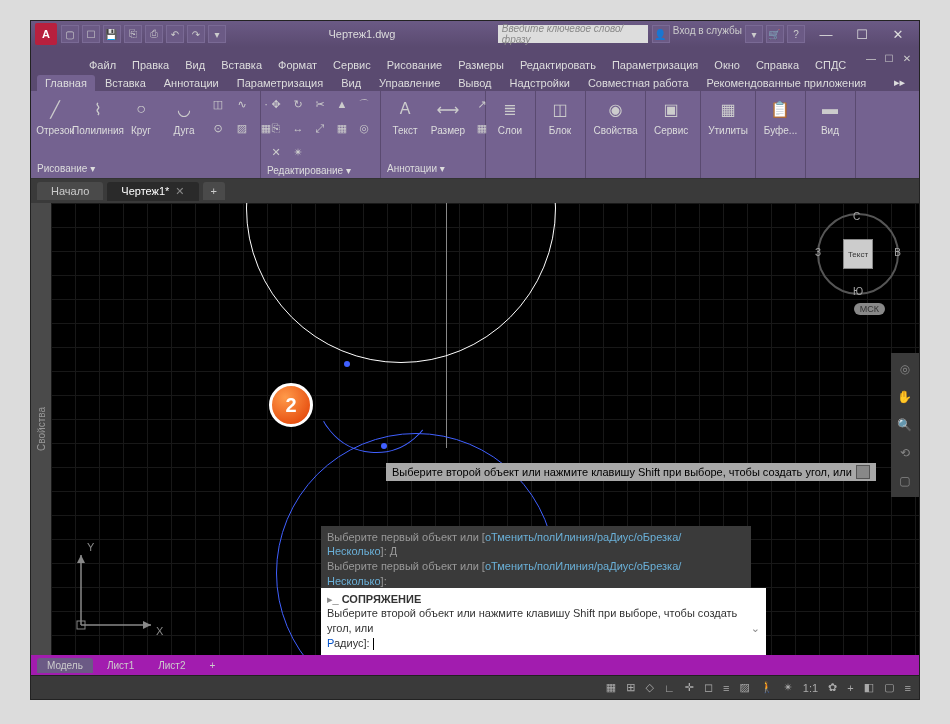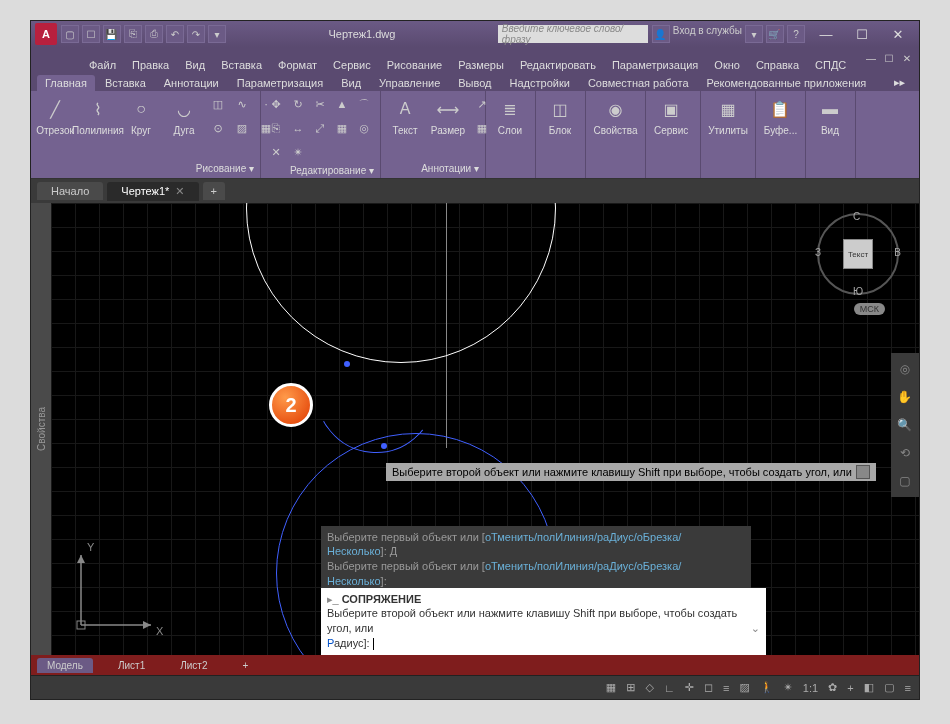--- a/index.html
+++ b/index.html
@@ -17,21 +17,21 @@
 .menubar { height: 22px; background: #5a4a70; display: flex; align-items: center; padding: 0 40px 0 50px; gap: 0; color: #ddd; font-size: 11px; position: relative; }
 .menubar .menu-item { padding: 2px 8px; cursor: pointer; margin-top: 13px; }
 .mdi-controls { position: absolute; right: 4px; display: flex; gap: 2px; }
 .mdi-controls span { width: 16px; height: 14px; display: flex; align-items: center; justify-content: center; color: #ccc; cursor: pointer; font-size: 10px; }
 .ribbon-tabs { height: 22px; background: #5a4a70; display: flex; align-items: end; padding: 0 6px; gap: 2px; color: #ddd; font-size: 11px; }
 .ribbon-tab { padding: 2px 8px; cursor: pointer; border-radius: 3px 3px 0 0; }
 .ribbon-tab.active { background: #746290; }
 .ribbon { height: 88px; background: #746290; display: flex; border-bottom: 1px solid #333; }
 .panel { border-right: 1px solid #5a4a70; padding: 2px 4px; display: flex; flex-direction: column; }
 .panel-body { flex: 1; display: flex; gap: 3px; align-items: start; }
-.panel-title { text-align: right; font-size: 10px; color: #ddd; padding: 2px; }
+.panel-title { text-align: left; font-size: 10px; color: #ddd; padding: 2px; }
 .big-btn { display: flex; flex-direction: column; align-items: center; gap: 2px; padding: 2px 4px; cursor: pointer; min-width: 40px; }
 .big-btn .icon { width: 28px; height: 28px; display: flex; align-items: center; justify-content: center; color: #ccc; }
 .big-btn .lbl { font-size: 10px; color: #ddd; text-align: center; }
 .small-grid { display: grid; grid-template-columns: repeat(3, 22px); grid-auto-rows: 22px; gap: 2px; }
 .sm-btn { width: 22px; height: 22px; display: flex; align-items: center; justify-content: center; color: #ccc; cursor: pointer; font-size: 11px; }
 .doc-tabs { height: 24px; background: #3a3a3a; display: flex; align-items: center; padding: 0 6px; gap: 4px; font-size: 11px; }
 .doc-tab { padding: 3px 14px; background: #4a4a4a; color: #ccc; border-radius: 3px 3px 0 0; cursor: pointer; display: flex; align-items: center; gap: 6px; }
 .doc-tab.active { background: #2a2a2a; color: #fff; }
 .doc-tab .x { color: #888; }
 .canvas-area { flex: 1; display: flex; position: relative; background: #2a2a2a; }
@@ -55,21 +55,21 @@
 .cmdbox .curs { display: inline-block; width: 1px; height: 12px; background: #000; vertical-align: middle; }
 .ucs { position: absolute; bottom: 10px; left: 10px; color: #888; font-size: 11px; }
 .ucs svg { display: block; }
 .viewcube { position: absolute; top: 10px; right: 20px; width: 82px; height: 82px; }
 .viewcube .ring { position: absolute; inset: 0; border: 2px solid #555; border-radius: 50%; }
 .viewcube .cube { position: absolute; top: 26px; left: 26px; width: 30px; height: 30px; background: #ccc; color: #333; font-size: 8px; display: flex; align-items: center; justify-content: center; border: 1px solid #888; }
 .viewcube .dir { position: absolute; color: #aaa; font-size: 10px; }
 .wcs-badge { position: absolute; top: 100px; right: 34px; background: #888; color: #333; font-size: 9px; padding: 1px 6px; border-radius: 6px; }
 .navbar { position: absolute; top: 150px; right: 0; width: 28px; background: #3a3a3a; display: flex; flex-direction: column; gap: 8px; padding: 6px 0; align-items: center; }
 .navbar .nav-item { width: 20px; height: 20px; color: #888; display: flex; align-items: center; justify-content: center; cursor: pointer; font-size: 12px; }
-.layout-tabs { height: 20px; background: #7f1d1d; display: flex; align-items: center; padding: 0 6px; gap: 15px; font-size: 10px; color: #ccc; }
+.layout-tabs { height: 20px; background: #a21caf; display: flex; align-items: center; padding: 0 6px; gap: 4px; font-size: 10px; color: #ccc; }
 .layout-tab { padding: 2px 10px; cursor: pointer; border-radius: 3px 3px 0 0; }
 .layout-tab.active { background: #6b5a85; }
 .statusbar { height: 24px; background: #3a3a3a; display: flex; align-items: center; justify-content: flex-end; padding: 0 6px; gap: 6px; color: #aaa; font-size: 11px; border-top: 1px solid #222; }
 .status-item { display: flex; align-items: center; gap: 2px; cursor: pointer; padding: 0 2px; }
 </style>
 </head>
 <body>
 
 <div class="window">
   <div class="titlebar">

